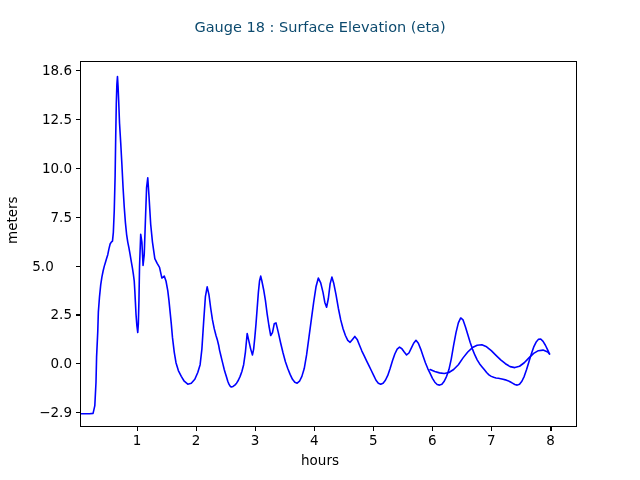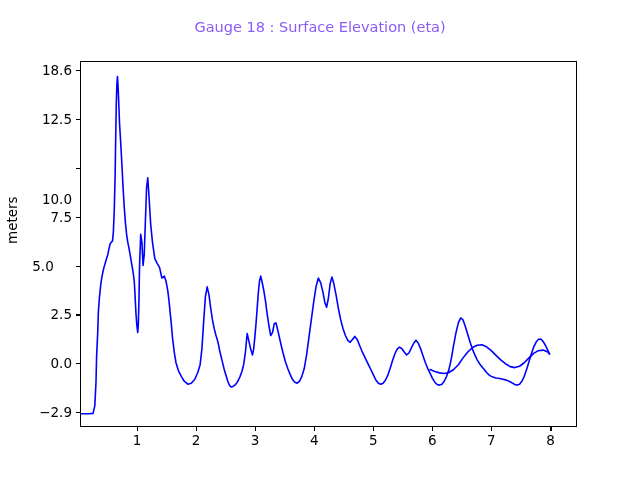--- a/index.html
+++ b/index.html
@@ -26,21 +26,21 @@
     position: absolute;
     left: 0;
     top: 17px;
     width: 640px;
     text-align: center;
     line-height: 20px;
   }
   .title-line {
     display: block;
     font-size: 14.5px;
-    color: #8b5cf6;
+    color: #0c4a6e;
     white-space: pre;
   }
   .axes-frame {
     position: absolute;
     left: 80px;
     top: 61px;
     width: 497px;
     height: 366px;
     border: 1.1px solid #000000;
     box-sizing: border-box;
@@ -108,21 +108,21 @@
 
   <div class="title-block">
     <span class="title-line">Gauge 18 : Surface Elevation (eta)</span>
   </div>
 
   <div class="ylabel">meters</div>
 
   <div id="ytick-labels">
       <div class="ytick-label" style="top: 69.8075px; left: 2px;">18.6</div>
       <div class="ytick-label" style="top: 118.738px; left: 2px;">12.5</div>
-      <div class="ytick-label" style="top: 167.668px; left: 2px; margin-top: 31px;">10.0</div>
+      <div class="ytick-label" style="top: 167.668px; left: 2px;">10.0</div>
       <div class="ytick-label" style="top: 216.599px; left: 2px;">7.5</div>
       <div class="ytick-label" style="top: 265.529px; left: 8px; text-align: center;">5.0</div>
       <div class="ytick-label" style="top: 314.46px; left: 2px;">2.5</div>
       <div class="ytick-label" style="top: 363.39px; left: 2px;">0.0</div>
       <div class="ytick-label" style="top: 412.321px; left: 2px;">−2.9</div>
     </div>
   <div id="xtick-labels">
       <div class="xtick-label" style="left: 136.994px;">1</div>
       <div class="xtick-label" style="left: 196.055px;">2</div>
       <div class="xtick-label" style="left: 255.116px;">3</div>
@@ -151,14 +151,15 @@
       <div class="xtick-mark" style="left: 550.422px;"></div>
     </div>
 
   <div class="axes-frame">
     <svg class="plot-svg" id="plot-svg" viewBox="0 0 497 366" preserveAspectRatio="none">
         <path d="M0.00 353.67 L3.84 353.67 L8.56 353.67 L12.11 353.28 L13.88 345.45 L15.06 321.96 L15.65 296.52 L16.83 271.07 L17.42 251.50 L18.60 235.84 L19.79 224.10 L20.97 216.27 L22.15 210.40 L23.33 205.51 L24.51 201.59 L25.69 197.68 L26.87 193.76 L28.05 187.89 L29.24 183.00 L30.42 181.04 L31.60 180.06 L32.48 171.26 L33.37 149.73 L34.26 114.50 L34.85 75.35 L35.44 42.08 L36.03 22.51 L36.62 14.68 L37.21 24.47 L37.80 38.17 L38.69 61.65 L39.87 81.22 L41.05 102.75 L42.23 126.24 L43.41 145.81 L44.59 161.47 L45.77 173.21 L46.95 181.04 L48.13 186.91 L49.32 193.76 L50.50 200.61 L51.68 207.47 L52.56 213.34 L53.45 220.19 L54.04 229.97 L54.63 241.72 L55.22 253.46 L56.11 265.20 L56.99 272.05 L57.58 263.25 L58.18 239.76 L58.77 205.51 L59.95 173.21 L61.13 181.04 L62.31 204.53 L63.49 193.76 L64.67 159.51 L65.85 126.24 L67.03 116.45 L68.22 134.07 L69.99 163.43 L71.76 181.04 L74.12 197.68 L76.48 202.57 L78.85 206.49 L81.21 217.25 L83.57 215.29 L85.34 220.19 L87.12 229.97 L88.30 239.76 L89.48 251.50 L90.66 263.25 L91.84 276.95 L93.61 291.63 L95.38 302.39 L97.75 310.22 L100.70 316.09 L103.65 320.98 L107.20 323.92 L110.74 322.94 L114.28 319.03 L117.24 312.18 L119.60 304.35 L121.37 288.69 L123.14 261.29 L124.91 235.84 L126.69 226.06 L128.46 233.89 L130.23 247.59 L132.00 259.33 L133.77 268.14 L135.55 274.99 L137.02 279.88 L138.20 284.78 L139.09 289.67 L140.27 294.56 L141.45 299.45 L142.63 304.35 L143.81 309.24 L145.00 313.16 L146.18 317.07 L147.36 320.98 L148.54 323.92 L149.72 325.88 L150.90 326.86 L152.67 326.27 L154.45 324.90 L156.22 322.94 L157.99 320.01 L159.76 316.09 L161.53 311.20 L163.30 304.35 L165.08 291.63 L166.85 273.03 L168.62 280.86 L170.39 288.69 L172.16 294.56 L173.34 288.69 L174.53 276.95 L175.71 263.25 L176.89 247.59 L178.07 231.93 L179.25 220.19 L180.43 215.29 L181.61 220.19 L183.39 228.99 L185.16 239.76 L186.93 253.46 L188.70 265.20 L190.47 274.99 L192.24 272.05 L194.02 263.25 L195.79 262.27 L198.15 272.05 L200.51 282.82 L202.88 292.60 L205.24 301.41 L207.60 308.26 L209.96 314.13 L212.33 319.03 L214.69 321.96 L217.05 322.94 L219.41 320.98 L221.77 316.09 L224.14 308.26 L226.50 294.56 L228.86 276.95 L231.22 259.33 L233.59 241.72 L235.95 226.06 L238.31 217.25 L240.67 222.14 L243.04 231.93 L244.81 241.72 L246.58 246.61 L248.35 237.80 L250.12 223.12 L251.90 216.27 L253.67 222.14 L256.03 233.89 L258.39 247.59 L260.76 259.33 L263.12 268.14 L265.48 274.99 L267.84 279.88 L270.20 281.84 L272.57 278.90 L274.93 275.97 L277.29 278.90 L279.65 284.78 L282.02 290.65 L284.38 295.54 L286.74 300.43 L289.10 305.33 L291.47 310.22 L293.83 315.11 L296.19 320.01 L298.55 322.94 L300.92 323.92 L303.28 322.94 L305.64 320.01 L308.00 315.11 L310.37 308.26 L312.73 300.43 L315.09 293.58 L317.45 288.69 L319.82 286.73 L322.18 288.30 L324.54 291.63 L326.90 294.56 L329.27 292.60 L331.63 287.71 L333.99 282.82 L336.35 279.88 L338.72 282.82 L341.08 288.69 L343.44 295.54 L345.80 302.39 L348.17 308.26 L350.53 313.16 L352.89 318.05 L355.25 321.96 L357.62 324.31 L359.98 324.90 L362.34 323.92 L364.70 320.98 L367.07 316.09 L369.43 309.24 L371.79 298.48 L374.15 284.78 L376.52 272.05 L378.88 262.27 L381.24 257.37 L383.60 259.33 L385.96 266.18 L388.33 274.01 L390.69 281.84 L393.05 288.69 L395.41 294.56 L397.78 299.45 L400.14 303.37 L402.50 306.30 L404.86 309.24 L407.23 312.18 L409.59 314.53 L411.95 316.09 L414.31 317.07 L416.68 317.66 L419.04 318.05 L421.40 318.44 L423.76 319.03 L426.13 319.61 L428.49 320.40 L430.85 321.57 L433.21 322.94 L435.58 324.31 L437.94 324.90 L440.30 323.92 L442.66 320.98 L445.03 316.09 L447.39 309.24 L449.75 301.41 L452.11 293.58 L454.48 286.73 L456.84 281.84 L459.20 278.90 L461.56 278.51 L463.93 280.86 L466.29 284.78 L468.65 289.67 L470.42 293.58" fill="none" stroke="#0000ff" stroke-width="1.6" stroke-linejoin="round" stroke-linecap="round"></path>
         <path d="M350.53 309.24 L355.25 311.20 L359.98 312.57 L364.70 313.16 L369.43 312.18 L374.15 309.24 L378.88 304.35 L383.60 297.50 L388.33 291.63 L393.05 287.12 L397.78 284.78 L402.50 284.38 L407.23 286.34 L411.95 290.26 L416.68 294.95 L421.40 299.45 L426.13 303.37 L430.85 306.30 L435.58 307.28 L440.30 305.91 L445.03 302.39 L449.75 297.50 L454.48 293.00 L459.20 290.26 L463.93 289.67 L468.65 291.63 L470.42 293.58" fill="none" stroke="#0000ff" stroke-width="1.6" stroke-linejoin="round" stroke-linecap="round"></path>
       </svg>
   </div>
 
+  <div class="xlabel">hours</div>
 
 </div>
 
 </body></html>

